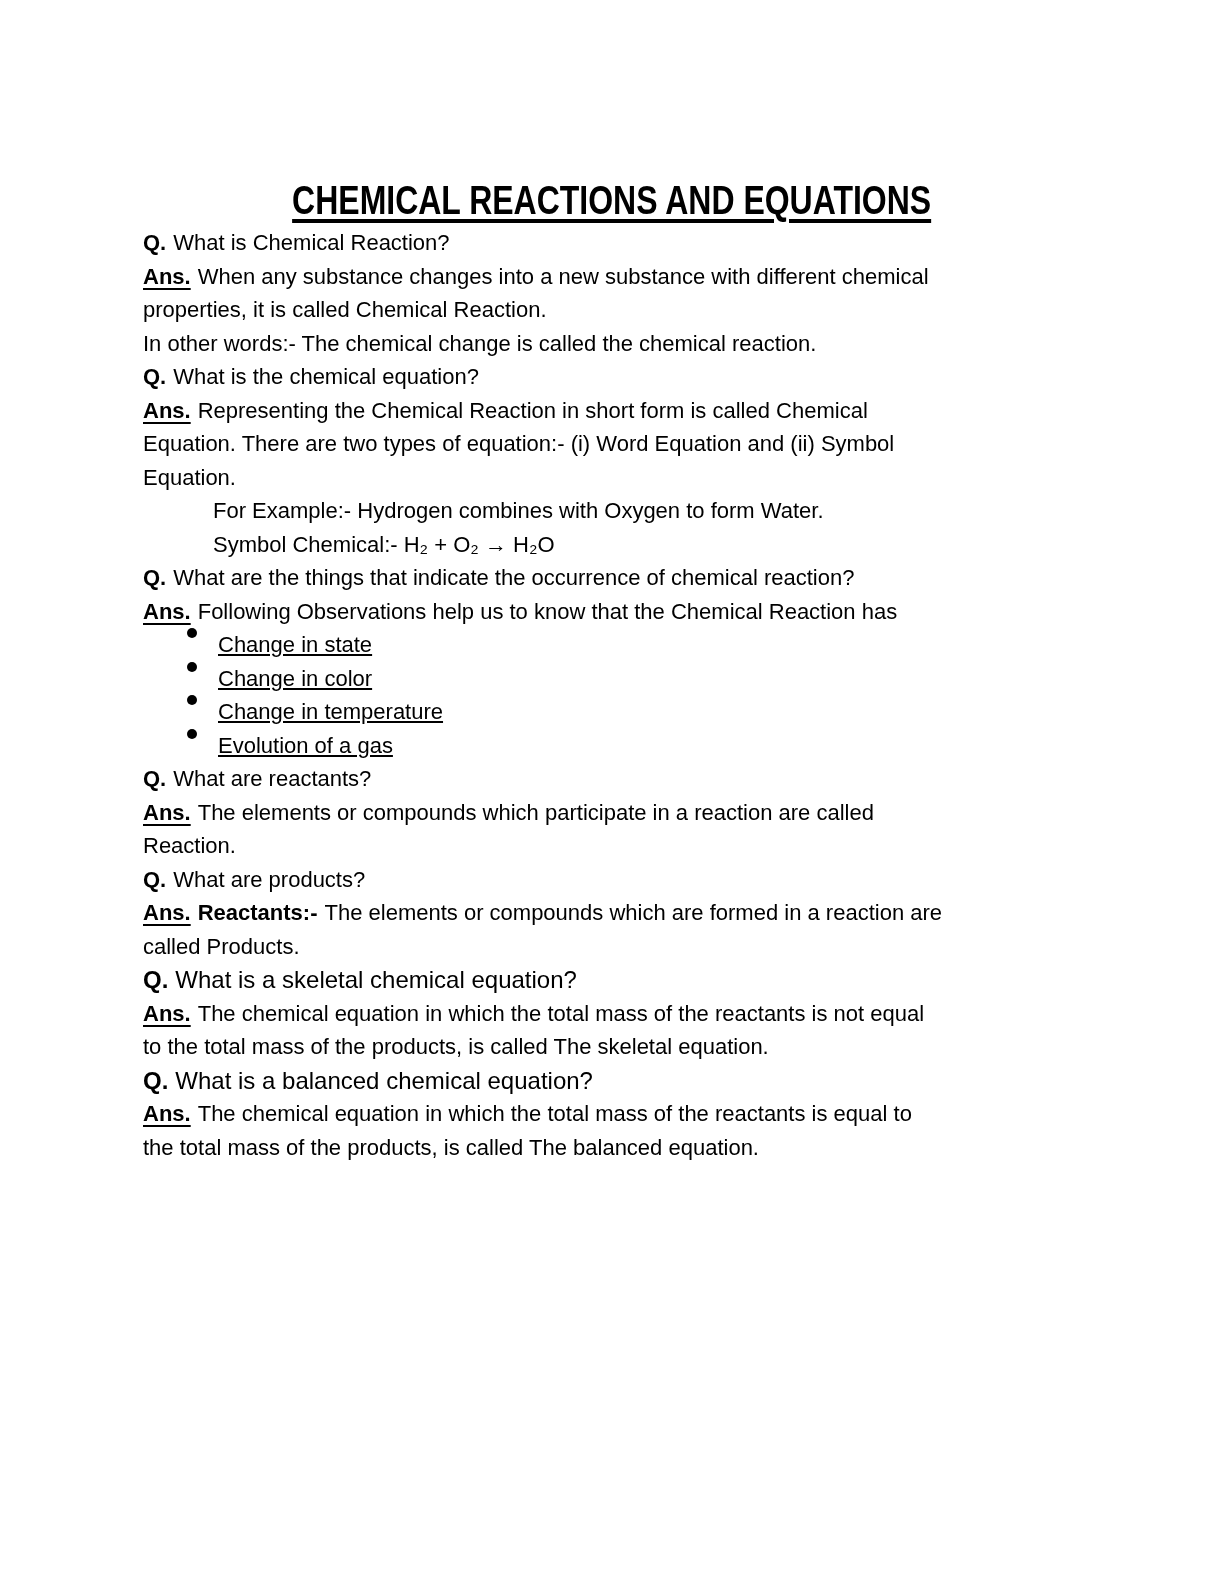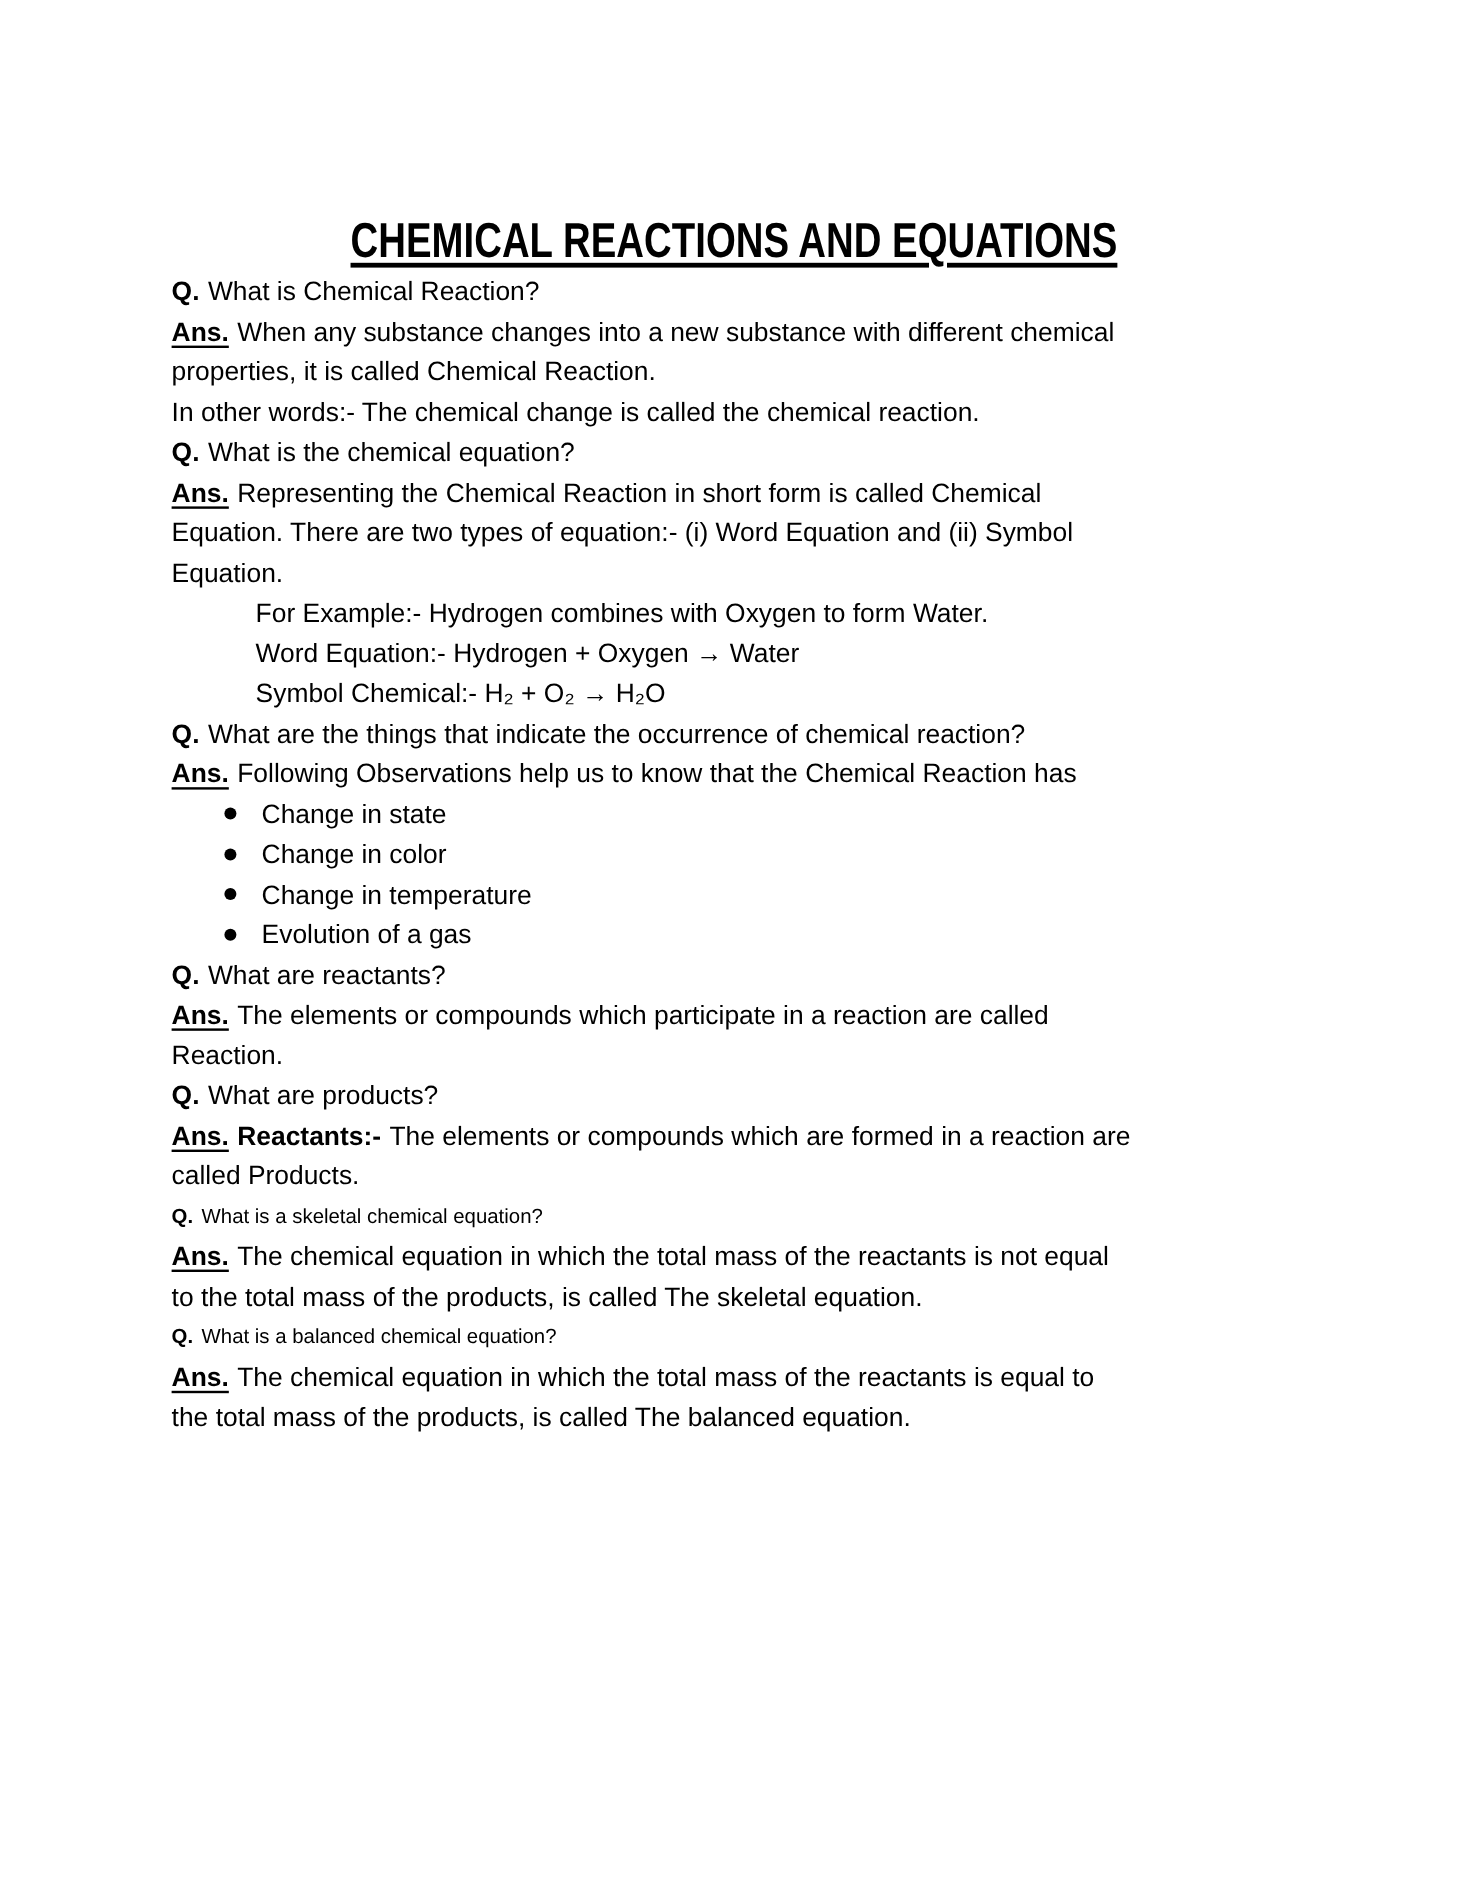--- a/index.html
+++ b/index.html
@@ -41,25 +41,26 @@
   .content > .qa:first-child { }
   .line { white-space: nowrap; }
   .seg { margin-right: 7px; }
   .b { font-weight: bold; }
   .u {
     text-decoration: underline;
     text-decoration-thickness: 2px;
     text-underline-offset: 3.5px;
   }
   .indent { padding-left: 70px; }
-  .q-small { font-size: 17px; }
+  .q-small { font-size: 24px; }
   .bullet-line {
     padding-left: 44px;
     display: flex;
-    align-items: center;
+    align-items: flex-start;
+    text-decoration: underline;
   }
   .dot {
     width: 10px;
     height: 10px;
     border-radius: 50%;
     background: #000000;
     margin-right: 21px;
     flex: 0 0 auto;
   }
 </style>
@@ -85,21 +86,20 @@
     <section class="qa">
       <div class="line">
         <span class="b seg">Q.</span><span>What is the chemical equation?</span>
       </div>
       <div class="line">
         <span class="b u seg">Ans.</span><span>Representing the Chemical Reaction in short form is called Chemical</span>
       </div>
       <div class="line">Equation. There are two types of equation:- (i) Word Equation and (ii) Symbol</div>
       <div class="line">Equation.</div>
       <div class="line indent">For Example:- Hydrogen combines with Oxygen to form Water.</div>
-      <div class="line indent">Word Equation:- Hydrogen + Oxygen → Water</div>
       <div class="line indent">Symbol Chemical:- H₂ + O₂ → H₂O</div>
     </section>
 
     <section class="qa">
       <div class="line">
         <span class="b seg">Q.</span><span>What are the things that indicate the occurrence of chemical reaction?</span>
       </div>
       <div class="line">
         <span class="b u seg">Ans.</span><span>Following Observations help us to know that the Chemical Reaction has</span>
       </div>

